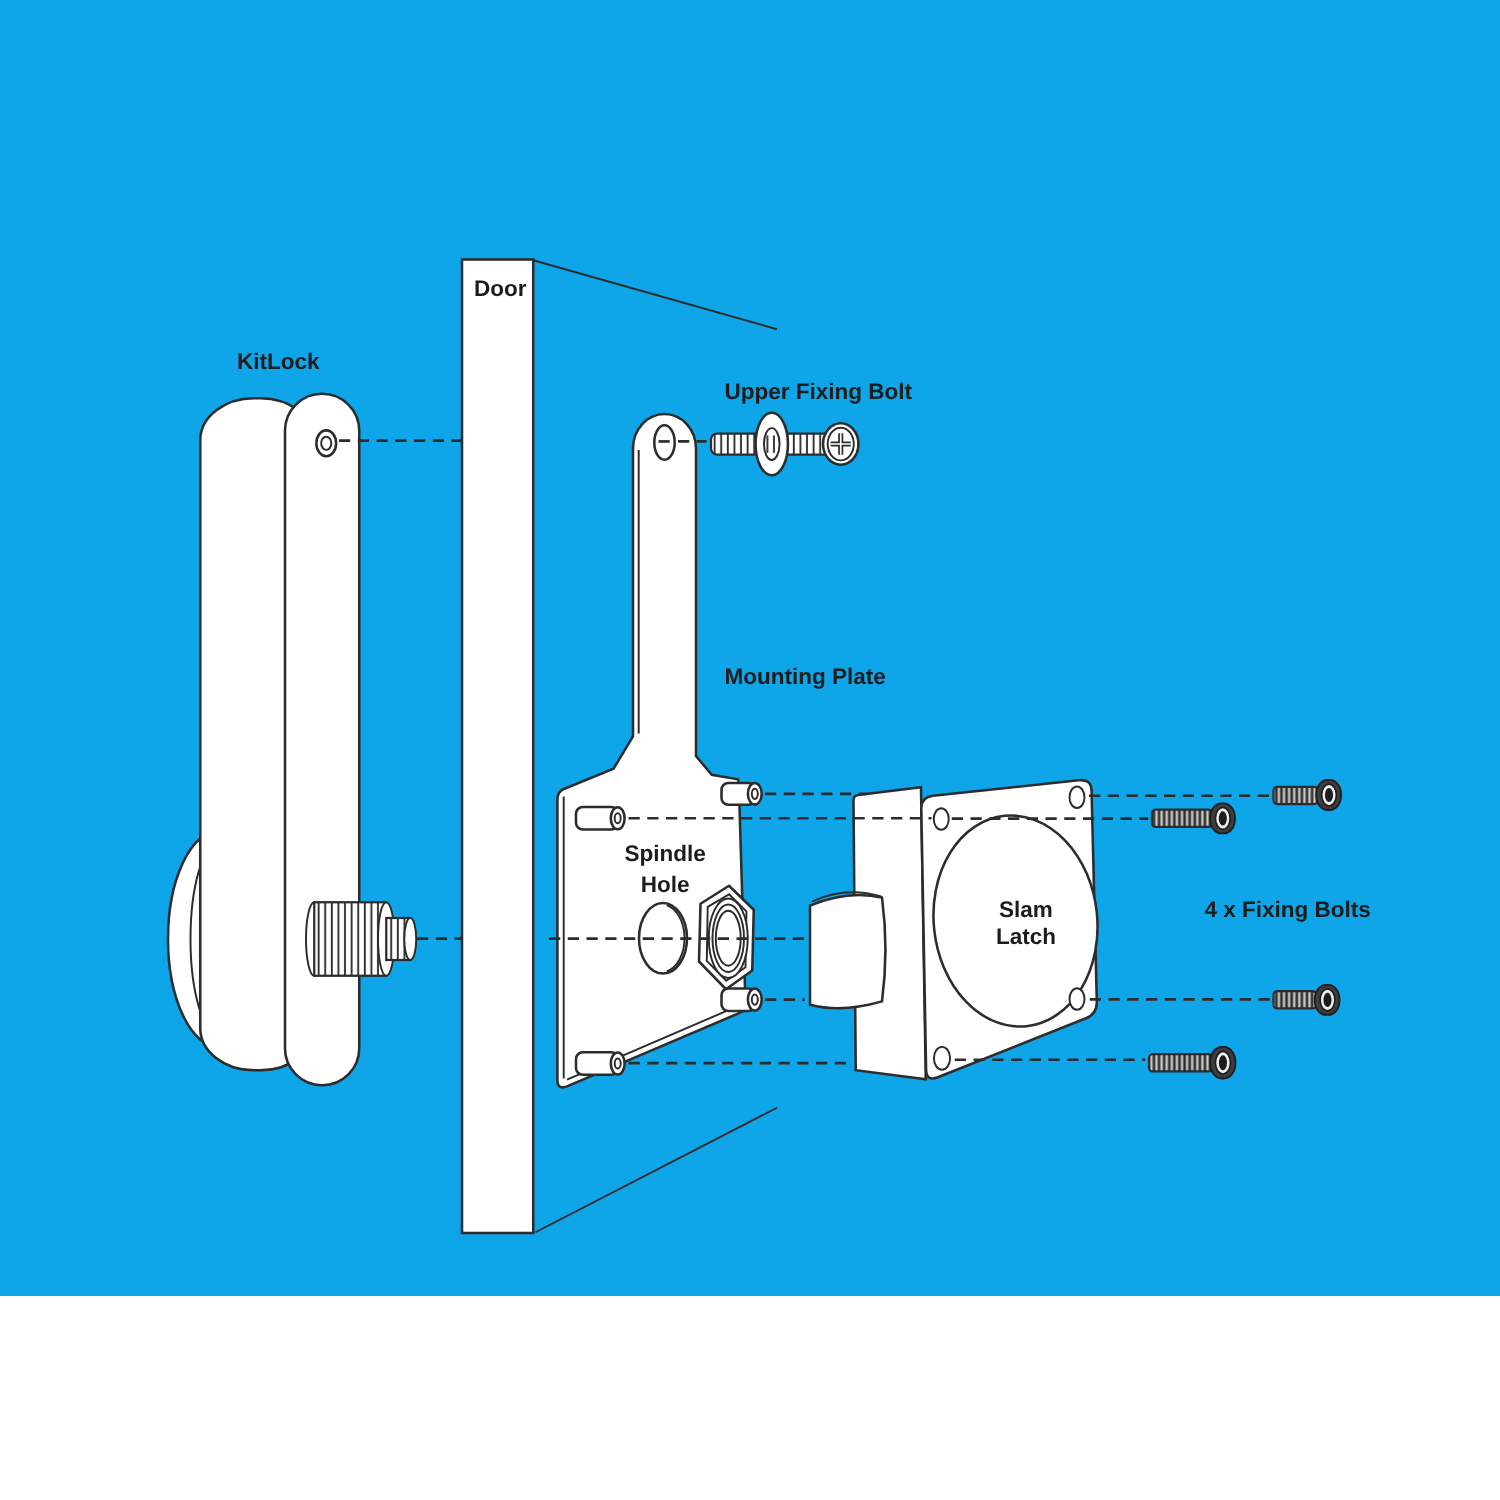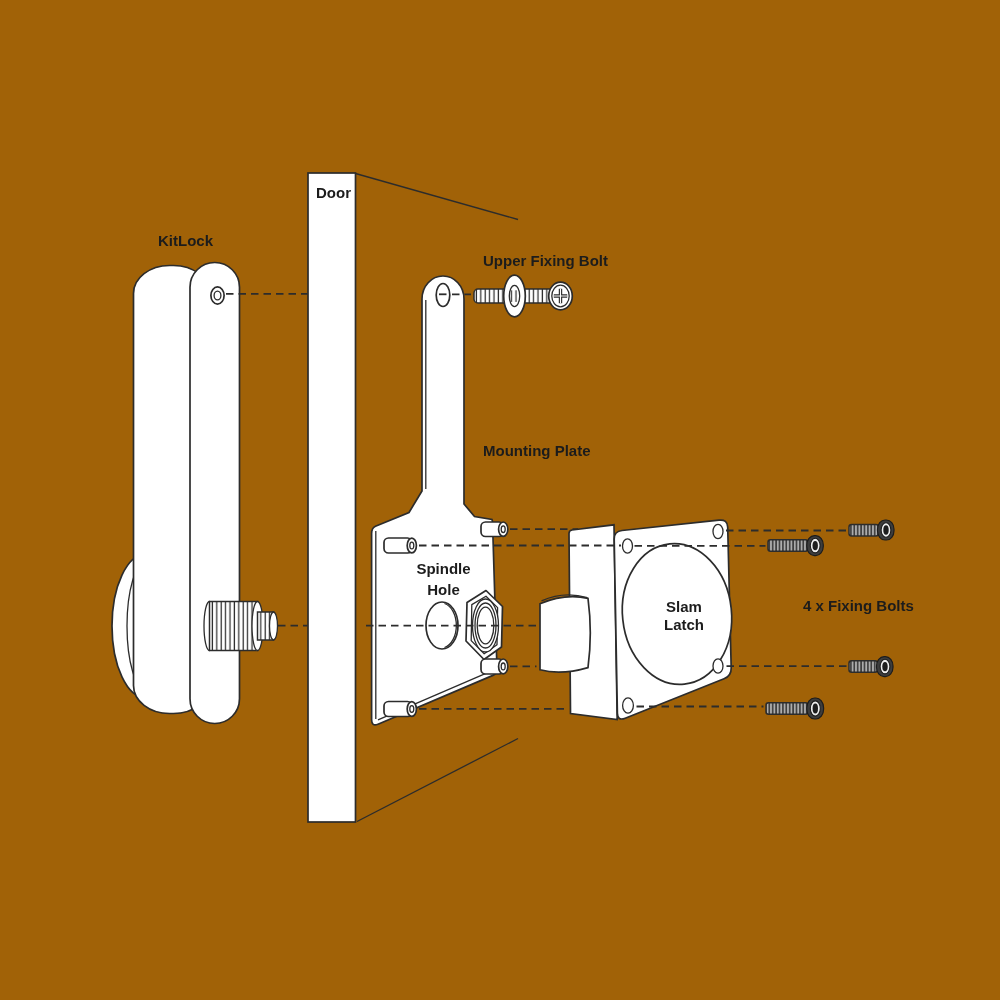--- a/index.html
+++ b/index.html
@@ -1,16 +1,16 @@
 <!DOCTYPE html>
 <html><head>
 <meta charset="utf-8">
 <style>
   html,body { margin:0; padding:0; background:#ffffff; }
-  .canvas { position:relative; width:1000px; height:1000px; background:#a16207; overflow:hidden; }
+  .canvas { position:relative; width:1000px; height:864px; background:#0ea5e9; overflow:hidden; }
   svg { display:block; }
   .shape  { fill:#ffffff; stroke:#2c2c2c; stroke-width:1.7; }
   .shape2 { fill:#ffffff; stroke:#2c2c2c; stroke-width:1.3; }
   .thin   { fill:none;    stroke:#2c2c2c; stroke-width:1.3; }
   .outl   { stroke:#2c2c2c; stroke-width:1.5; }
   .dash   { stroke:#2c2c2c; stroke-width:1.8; stroke-dasharray:7.5 5; fill:none; }
   .lbl    { font:bold 15px "Liberation Sans","DejaVu Sans",sans-serif; fill:#1c1c1c; }
   .mid    { text-anchor:middle; }
 </style>
 </head>

